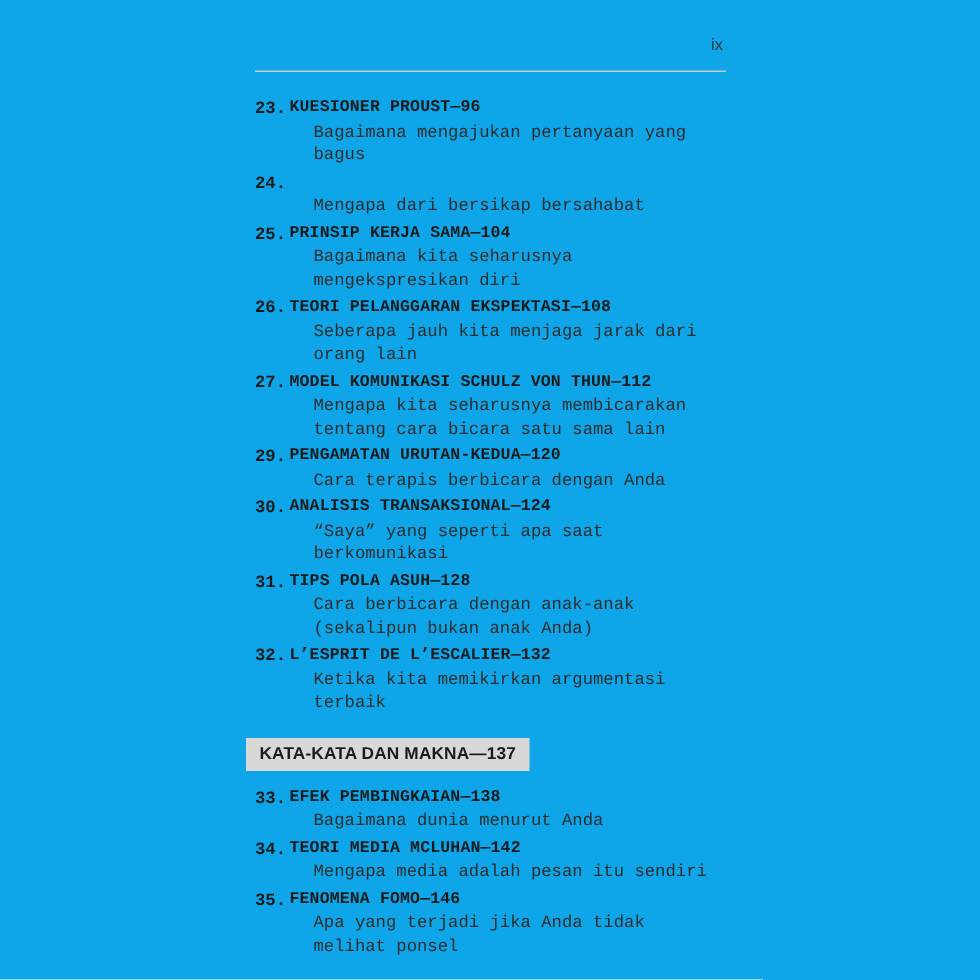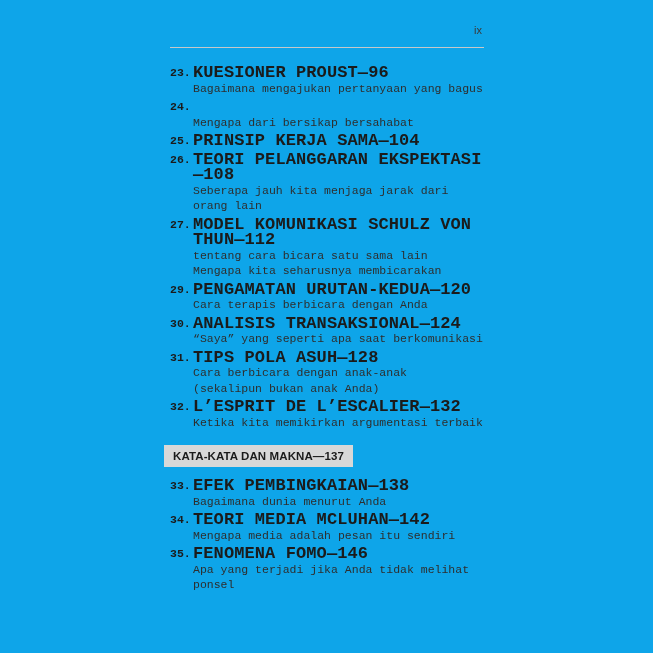--- a/index.html
+++ b/index.html
@@ -47,26 +47,26 @@
     line-height: 15.5px;
   }
   .num {
     flex: 0 0 23px;
     font-weight: bold;
     font-size: 11.5px;
     color: #1b1b1b;
   }
   .title {
     font-weight: bold;
-    font-size: 17px;
+    font-size: 11px;
     color: #1b1b1b;
     letter-spacing: 0.1px;
   }
   .sub {
-    margin-left: 23px;
+    margin-left: 39px;
     font-size: 11.5px;
     line-height: 15.5px;
     color: #2e2e2e;
   }
   .section-header {
     display: inline-block;
     margin: 12px 0 11px -6px;
     padding: 0 9px;
     height: 22px;
     line-height: 22px;
@@ -101,37 +101,38 @@
           <span class="num">24.</span>
         </div>
         <div class="sub">Mengapa dari bersikap bersahabat</div>
       </div>
 
       <div class="entry">
         <div class="title-row">
           <span class="num">25.</span>
           <span class="title">PRINSIP KERJA SAMA—104</span>
         </div>
+        <div class="sub">Bagaimana kita seharusnya mengekspresikan diri</div>
       </div>
 
       <div class="entry">
         <div class="title-row">
           <span class="num">26.</span>
           <span class="title">TEORI PELANGGARAN EKSPEKTASI—108</span>
         </div>
         <div class="sub">Seberapa jauh kita menjaga jarak dari orang lain</div>
       </div>
 
       <div class="entry">
         <div class="title-row">
           <span class="num">27.</span>
           <span class="title">MODEL KOMUNIKASI SCHULZ VON THUN—112</span>
         </div>
+        <div class="sub">Mengapa kita seharusnya membicarakan</div>
         <div class="sub">tentang cara bicara satu sama lain</div>
-        <div class="sub">Mengapa kita seharusnya membicarakan</div>
       </div>
 
 
       <div class="entry">
         <div class="title-row">
           <span class="num">29.</span>
           <span class="title">PENGAMATAN URUTAN-KEDUA—120</span>
         </div>
         <div class="sub">Cara terapis berbicara dengan Anda</div>
       </div>

